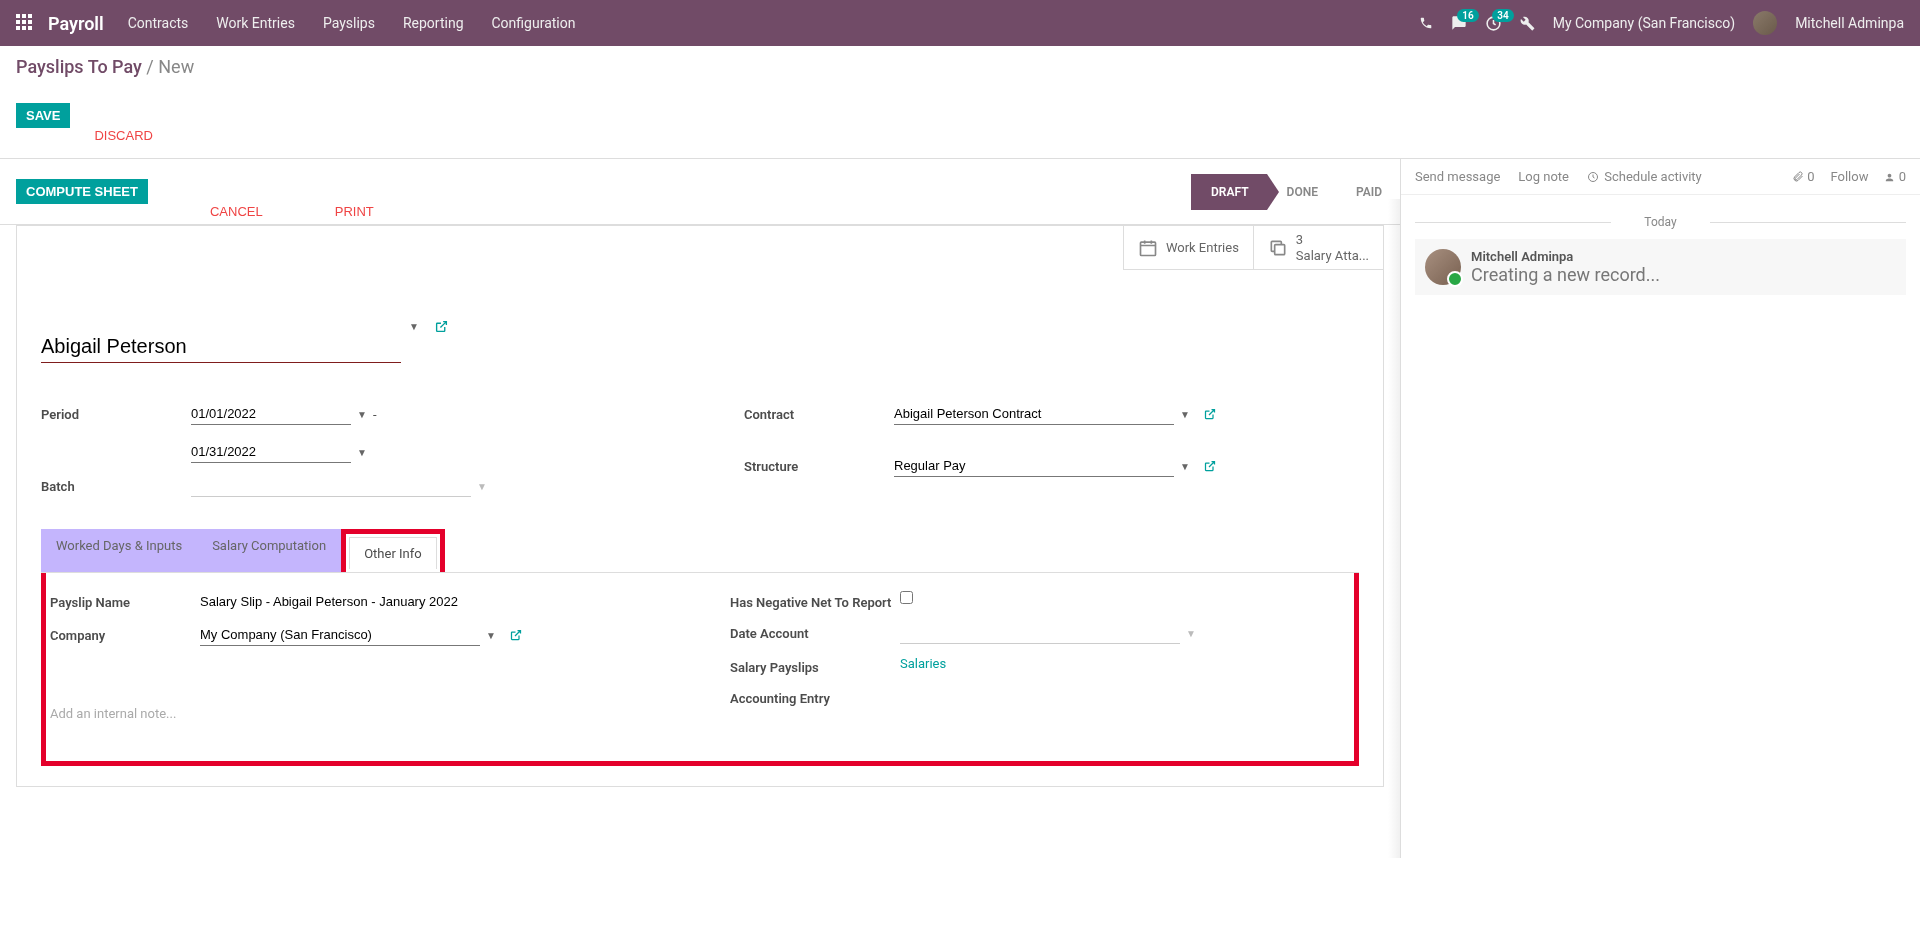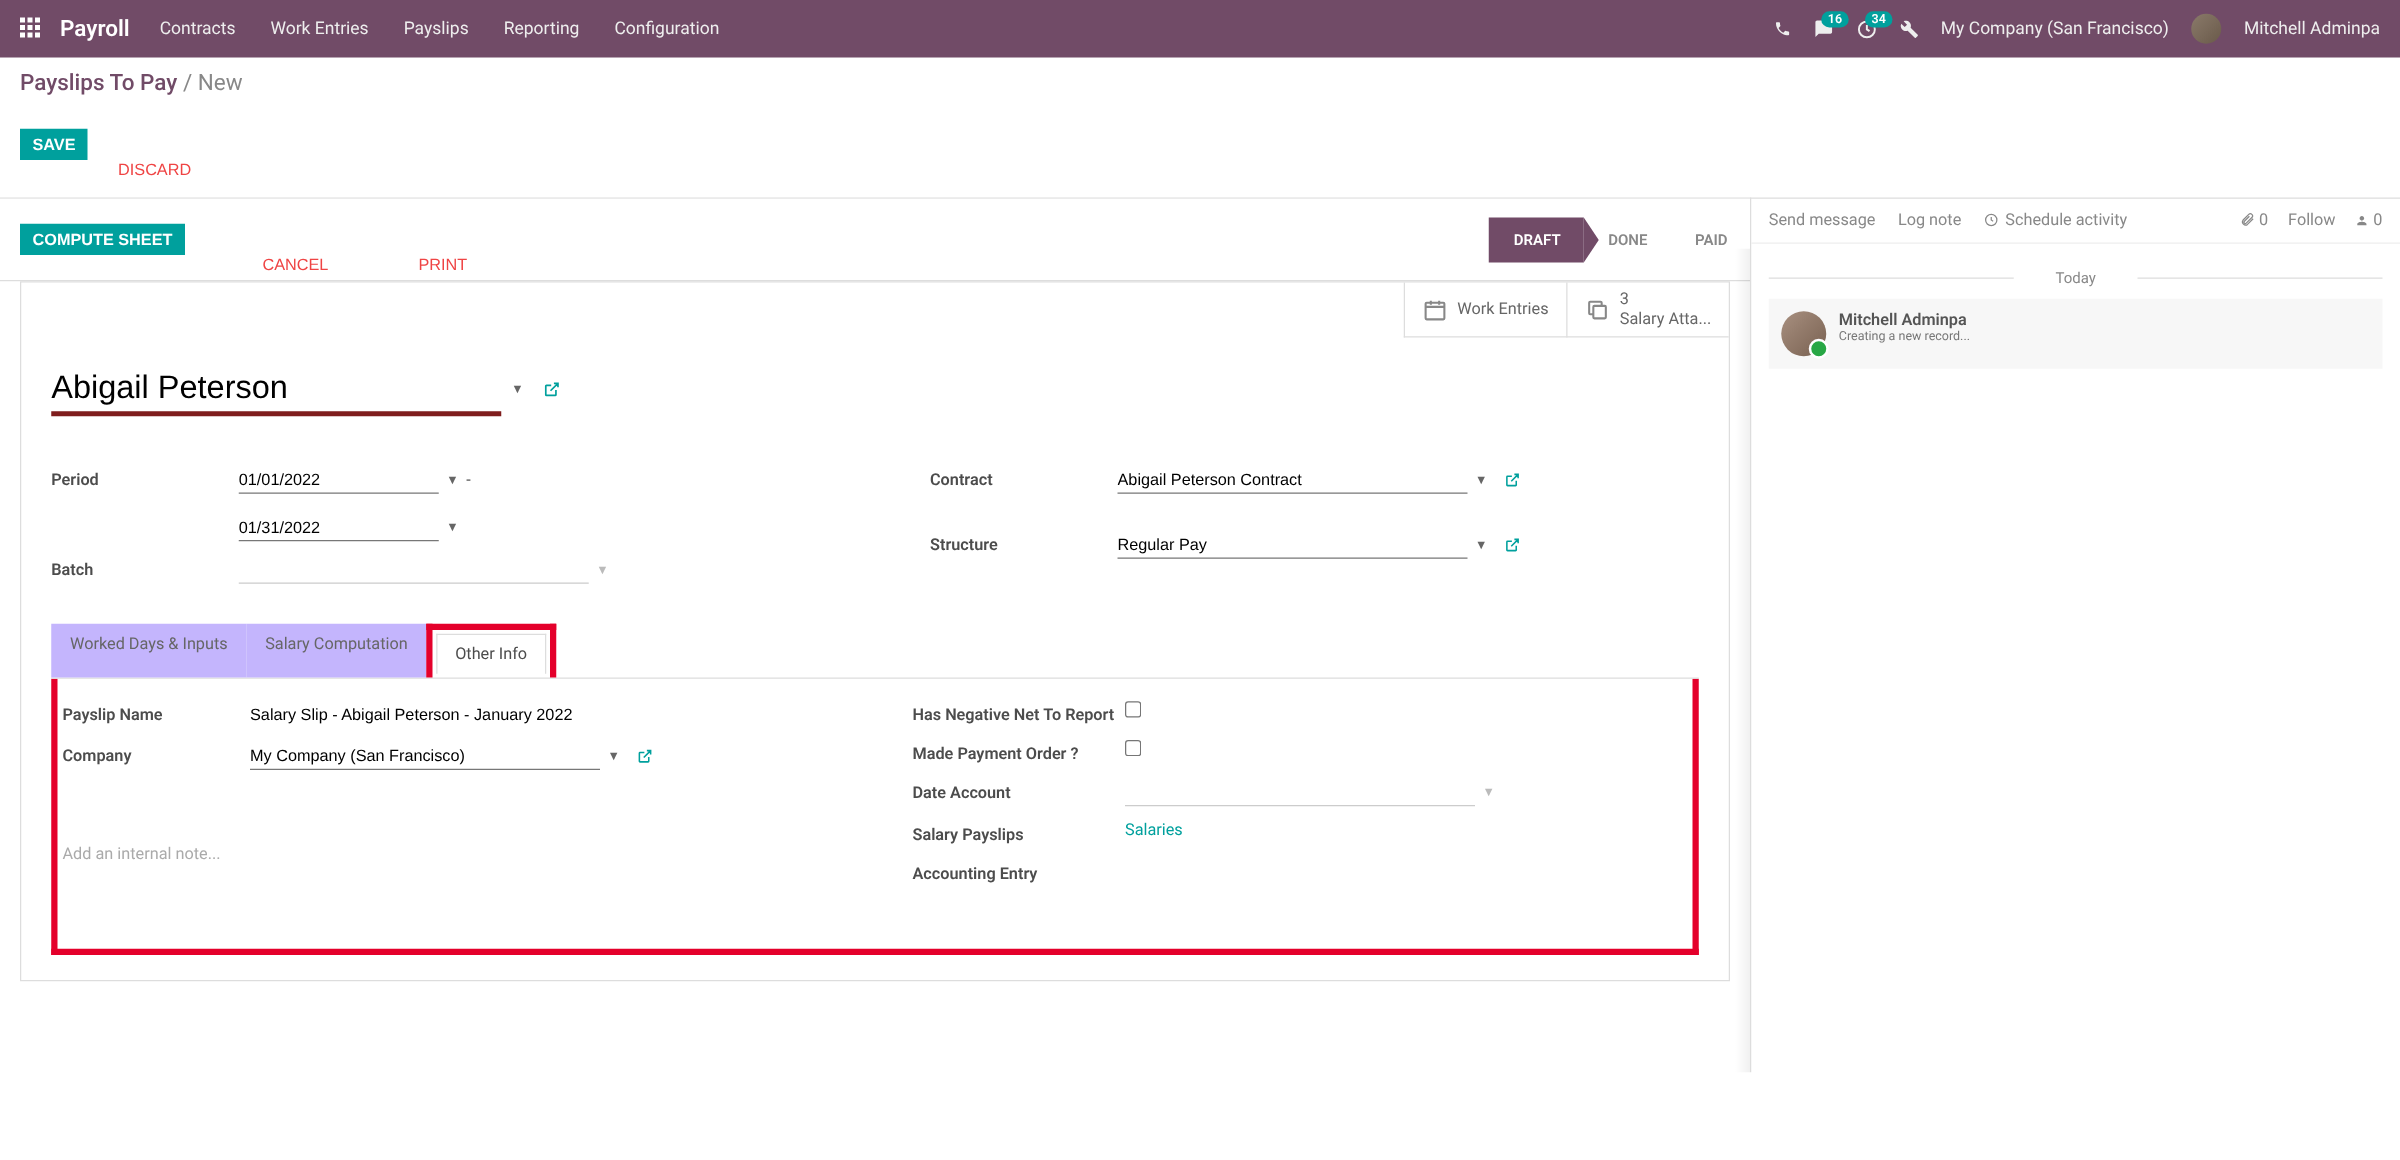--- a/index.html
+++ b/index.html
@@ -41,21 +41,21 @@
 
 .form-sheet { margin: 0 16px 16px 16px; border: 1px solid #ddd; background: #fff; padding: 0; position: relative; }
 .stat-buttons { display: flex; justify-content: flex-end; border-bottom: none; }
 .stat-btn { border: 1px solid #ddd; border-top: none; border-right: none; padding: 6px 14px; display: flex; align-items: center; gap: 8px; cursor: pointer; color: #666; font-size: 13px; min-width: 110px; }
 .stat-btn:first-child { border-left: 1px solid #ddd; }
 .stat-btn .stat-icon { font-size: 18px; color: #888; }
 .stat-btn .stat-text { line-height: 1.2; }
 
 .form-body { padding: 20px 24px; }
 .employee-row { display: flex; align-items: center; gap: 8px; margin-bottom: 40px; }
-.employee-input { font-size: 26px; border: none; border-bottom: 4px solid #7f1d1d; padding: 4px 0; width: 360px; outline: none; }
+.employee-input { font-size: 20px; border: none; border-bottom: 1px solid #7f1d1d; padding: 4px 0; width: 360px; outline: none; margin-top: 41px; }
 .caret { font-size: 10px; color: #666; cursor: pointer; }
 .ext-link { color: #00A09D; font-size: 13px; cursor: pointer; margin-left: 8px; }
 
 .field-grid { display: flex; gap: 88px; margin-bottom: 20px; }
 .field-col { flex: 1; }
 .field-row { display: flex; align-items: flex-start; margin-bottom: 12px; }
 .field-label { width: 150px; font-weight: 600; color: #4c4c4c; font-size: 13px; padding-top: 4px; }
 .field-value { flex: 1; display: flex; align-items: center; gap: 6px; flex-wrap: wrap; }
 .input-underline { border: none; border-bottom: 1px solid #777; padding: 3px 0; font-size: 13px; width: 160px; outline: none; }
 .input-underline.wide { width: 280px; }
@@ -80,21 +80,21 @@
 .chatter-top .ct-right { margin-left: auto; display: flex; gap: 16px; }
 .chatter-body { padding: 10px 14px; }
 .chatter-date { text-align: center; color: #888; font-size: 12px; margin: 10px 0; position: relative; }
 .chatter-date::before, .chatter-date::after { content: ""; position: absolute; top: 50%; width: 40%; border-top: 1px solid #ddd; }
 .chatter-date::before { left: 0; }
 .chatter-date::after { right: 0; }
 .msg { display: flex; gap: 10px; background: #f7f7f7; padding: 10px; align-items: flex-start; }
 .msg .avatar2 { width: 36px; height: 36px; border-radius: 50%; background: linear-gradient(135deg, #a89080, #786050); position: relative; }
 .msg .avatar2::after { content: ""; position: absolute; bottom: -2px; right: -2px; width: 12px; height: 12px; border-radius: 50%; background: #28a745; border: 2px solid #fff; }
 .msg .msg-body .author { font-weight: 600; color: #555; font-size: 13px; }
-.msg .msg-body .text { color: #777; font-size: 10px; }
+.msg .msg-body .text { color: #777; font-size: 18px; }
 
 .scroll-hint { position: absolute; right: 0; top: 40px; bottom: 0; width: 12px; background: linear-gradient(to right, transparent, rgba(0,0,0,0.06)); }
 svg { display: block; }
 </style>
 </head>
 <body>
 
 <div class="topbar">
   <div class="apps-icon">
     <span></span>
@@ -290,26 +290,20 @@
                   <div class="note-placeholder">Add an internal note...</div>
                 </div>
                 <div class="pane-col">
                   <div class="field-row">
                     <div class="field-label" style="width:170px;">Has Negative Net To Report</div>
                     <div class="field-value">
                         <input type="checkbox" style="">
                       </div>
                   </div>
                   <div class="field-row">
-                    <div class="field-label" style="width:170px;">Made Payment Order ?</div>
-                    <div class="field-value">
-                        <input type="checkbox" style="">
-                      </div>
-                  </div>
-                  <div class="field-row">
                     <div class="field-label" style="width:170px;">Date Account</div>
                     <div class="field-value">
                       <input class="input-underline wide" style="border-bottom-color: rgb(204, 204, 204);">
                       <span class="dropdown-caret" style="color:#bbb;">▼</span>
                     </div>
                   </div>
                   <div class="field-row">
                     <div class="field-label" style="width:170px;">Salary Payslips</div>
                     <div class="field-value">
                         <span class="link-text">Salaries</span>

